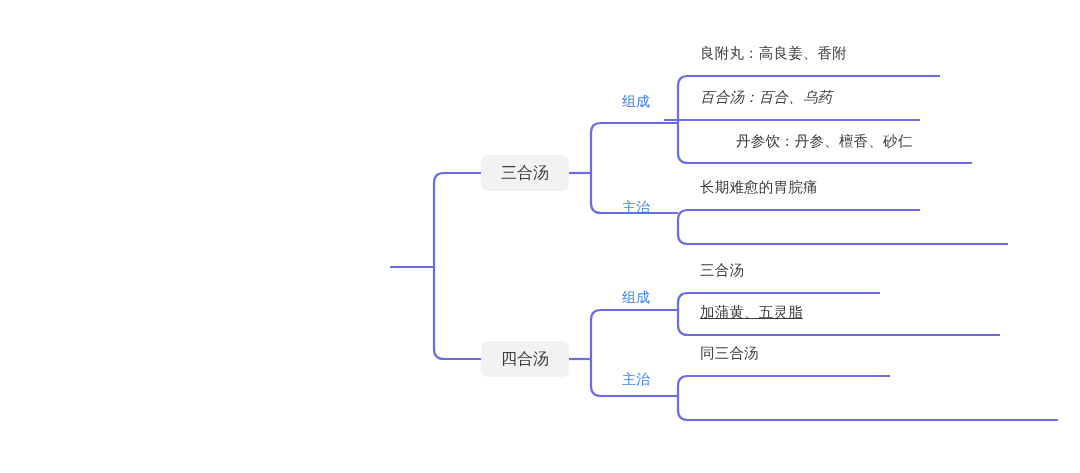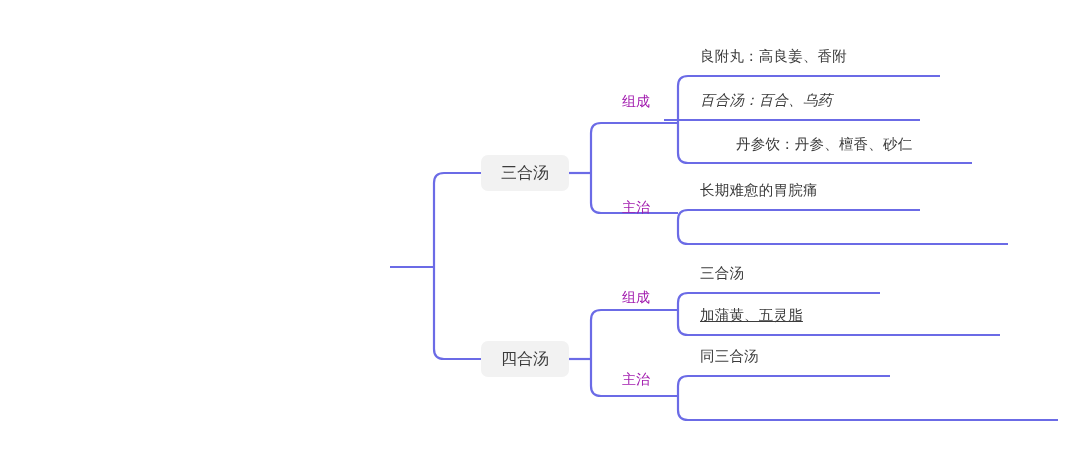--- a/index.html
+++ b/index.html
@@ -49,33 +49,33 @@
     border-radius: 7px;
     color: #3c3c3c;
     font-size: 16px;
     font-weight: 500;
   }
   
   .l3-label {
     display: flex;
     align-items: center;
     justify-content: center;
-    color: #a21caf;
+    color: #3b82f6;
     font-size: 14px;
     font-weight: 500;
   }
   
   .leaf-text {
     display: flex;
-    align-items: flex-end;
+    align-items: center;
     color: #3c3c3c;
     font-size: 14.5px;
     font-weight: 500;
     letter-spacing: 0.2px;
-    padding-bottom: 8px;
+    padding-bottom: 16px;
   }
 </style>
 </head>
 <body>
 
 <div id="mindmap">
 
   <svg id="connectors" viewBox="0 0 1080 473" xmlns="http://www.w3.org/2000/svg">
       <path d="M 390 267 H 434" stroke="#6b6be6" stroke-width="2.2" fill="none" stroke-linecap="butt"></path>
       <path d="M 434 267 V 183 " stroke="#6b6be6" stroke-width="2.2" fill="none" stroke-linecap="butt"></path>

